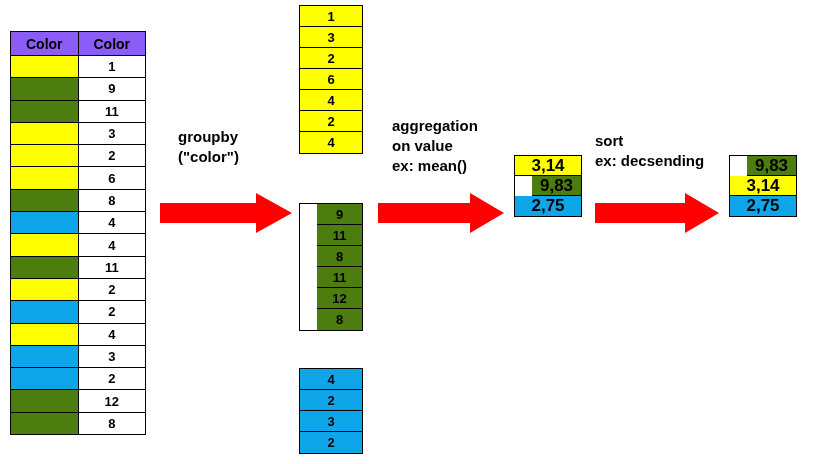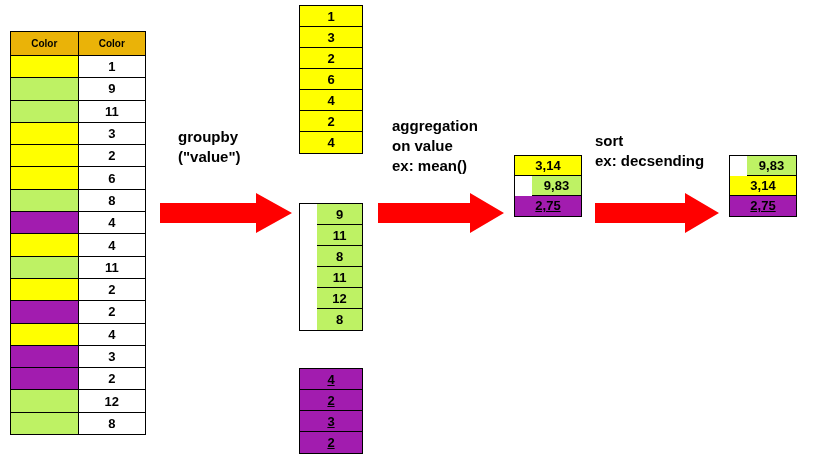--- a/index.html
+++ b/index.html
@@ -29,30 +29,30 @@
     height: 21.3px;
     padding: 0;
     text-align: center;
     vertical-align: middle;
     font-size: 13px;
     font-weight: bold;
     color: #000000;
     line-height: 1;
   }
   #source-table th {
-    font-size: 10px;
+    font-size: 14px;
     height: 23px;
-    background: #eab308;
+    background: #8b5cf6;
   }
   #source-table td.color-cell { width: 68px; }
   #source-table td.value-cell { width: 68px; background: #ffffff; }
 
   .sw-yellow { background: #ffff00; }
-  .sw-green  { background: #bef264; margin-left: 17px; }
-  .sw-blue   { background: #a21caf; text-decoration: underline; }
+  .sw-green  { background: #4d7c0f; margin-left: 17px; }
+  .sw-blue   { background: #0ea5e9; }
 
   
   .group-block {
     position: absolute;
     width: 62px;
     border: 1px solid #000000;
     box-sizing: content-box;
   }
   .group-block .cell {
     height: 21px;
@@ -73,21 +73,21 @@
   
   .result-block {
     position: absolute;
     width: 66px;
     border: 1px solid #000000;
   }
   .result-block .cell {
     height: 20px;
     line-height: 20px;
     text-align: center;
-    font-size: 13px;
+    font-size: 17px;
     font-weight: bold;
     color: #000000;
     border-bottom: 1px solid #000000;
     box-sizing: border-box;
   }
   .result-block .cell:last-child { border-bottom: none; }
 
   #agg-block  { left: 514px; top: 155px; }
   #sort-block { left: 729px; top: 155px; }
 
@@ -225,21 +225,21 @@
     <div class="cell sw-green">9,83</div>
     <div class="cell sw-blue">2,75</div>
   </div>
 <div class="result-block" id="sort-block">
     <div class="cell sw-green">9,83</div>
     <div class="cell sw-yellow">3,14</div>
     <div class="cell sw-blue">2,75</div>
   </div>
 
 <div class="step-label" id="label-groupby">groupby
-("value")</div>
+("color")</div>
 <div class="step-label" id="label-aggregation">aggregation
 on value
 ex: mean()</div>
 <div class="step-label" id="label-sort">sort
 ex: decsending</div>
 
 <div class="arrow" id="arrow-1">
   <svg width="132" height="40" viewBox="0 0 132 40" xmlns="http://www.w3.org/2000/svg">
     <polygon points="0,10 96,10 96,0 132,20 96,40 96,30 0,30" fill="#ff0000"></polygon>
   </svg>

